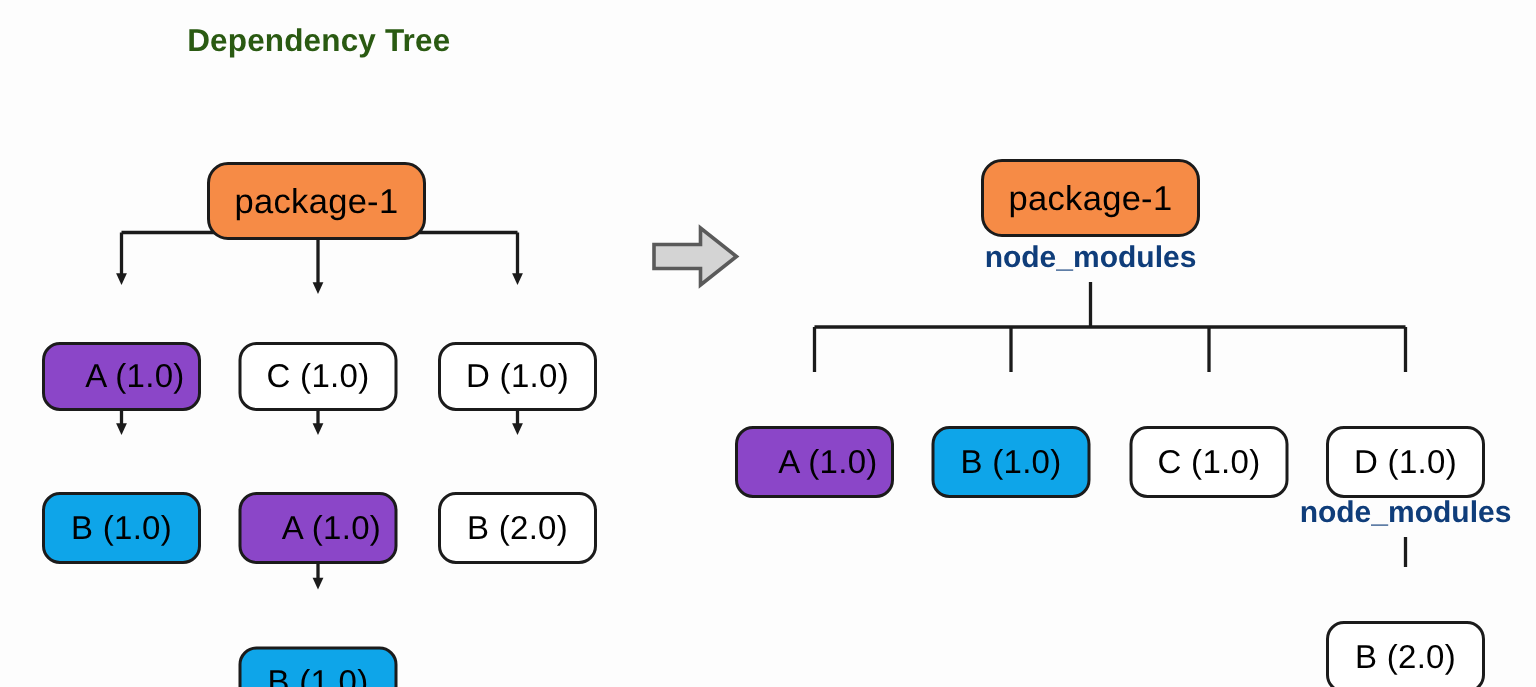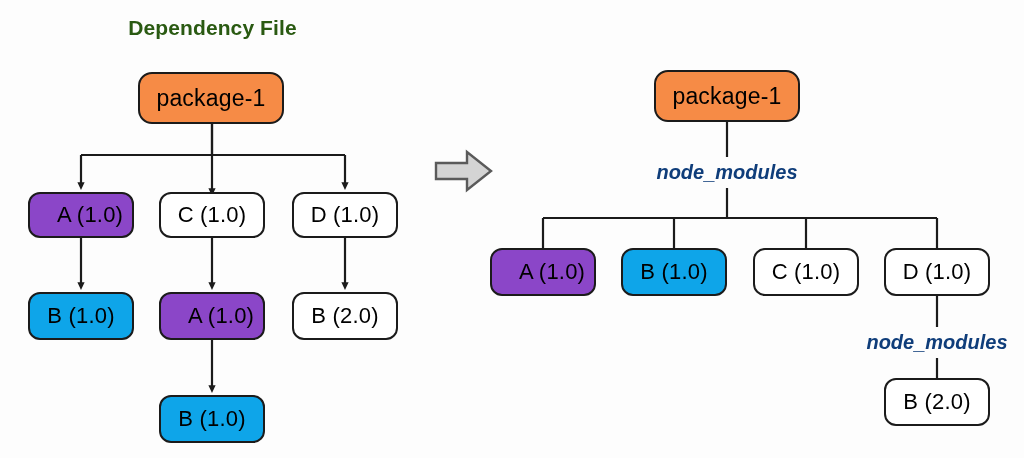--- a/index.html
+++ b/index.html
@@ -38,41 +38,41 @@
     border: 2.2px solid #1b1b1b;
     border-radius: 12px;
     background: #ffffff;
     display: flex;
     align-items: center;
     justify-content: center;
     font-size: 22px;
     color: #000000;
     letter-spacing: 0.2px;
     white-space: nowrap;
+    margin-top: 36px;
   }
   .node.root {
     background: #f68b46;
     border-radius: 14px;
     font-size: 23px;
   }
   .node.pkg-a {
     background: #8b46c8;
     padding-left: 18px;
   }
   .node.pkg-b {
     background: #0ea5e9;
   }
   .dir-label {
     position: absolute;
     color: #0f3d7a;
     font-size: 20px;
     font-weight: 600;
     white-space: nowrap;
     text-align: center;
-    font-style: italic;
   }
   .flow-arrow {
     position: absolute;
   }
 </style>
 </head>
 <body>
 
 <div id="canvas">
 
@@ -104,21 +104,21 @@
       <path d="M543,218 L543,248"></path>
       <path d="M674,218 L674,248"></path>
       <path d="M806,218 L806,248"></path>
       <path d="M937,218 L937,248"></path>
 
       <path d="M937,296 L937,327"></path>
       <path d="M937,358 L937,378"></path>
     </g>
   </svg>
 
-  <div class="panel-title" style="left:95px; top:16px; width:235px;">Dependency File</div>
+  <div class="panel-title" style="left:95px; top:16px; width:235px;">Dependency Tree</div>
 
   <div class="node root" style="left:138px; top:72px; width:146px; height:52px;">package-1</div>
 
   <div class="node pkg-a" style="left:28px; top:192px; width:106px; height:46px;">A (1.0)</div>
   <div class="node" style="left:159px; top:192px; width:106px; height:46px;">C (1.0)</div>
   <div class="node" style="left:292px; top:192px; width:106px; height:46px;">D (1.0)</div>
 
   <div class="node pkg-b" style="left:28px; top:292px; width:106px; height:48px;">B (1.0)</div>
   <div class="node pkg-a" style="left:159px; top:292px; width:106px; height:48px;">A (1.0)</div>
   <div class="node" style="left:292px; top:292px; width:106px; height:48px;">B (2.0)</div>

